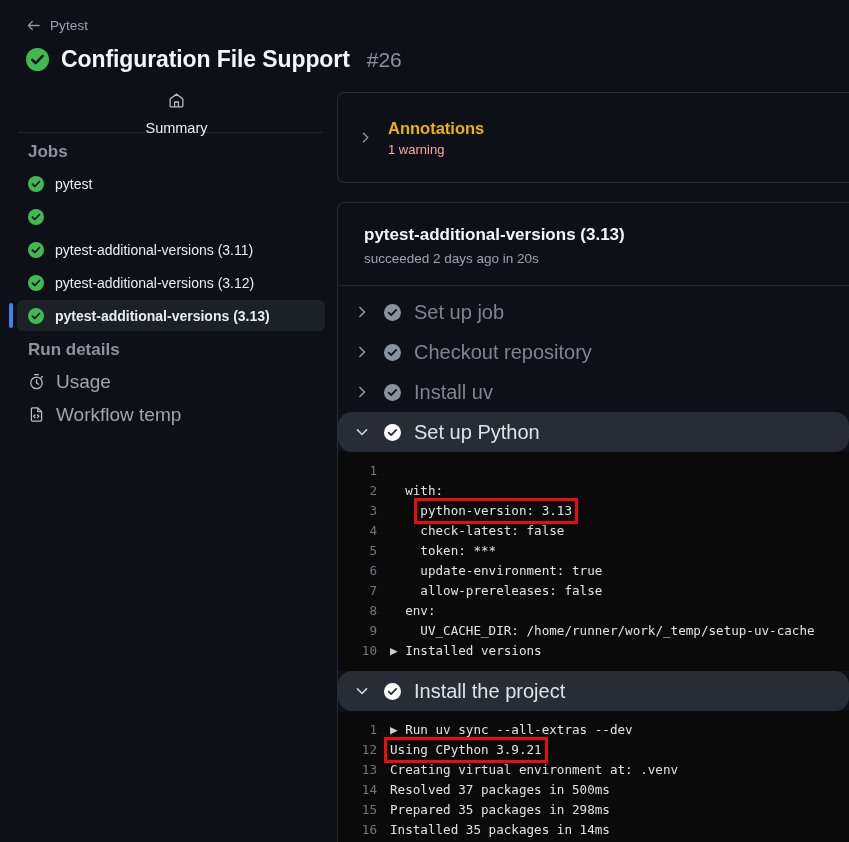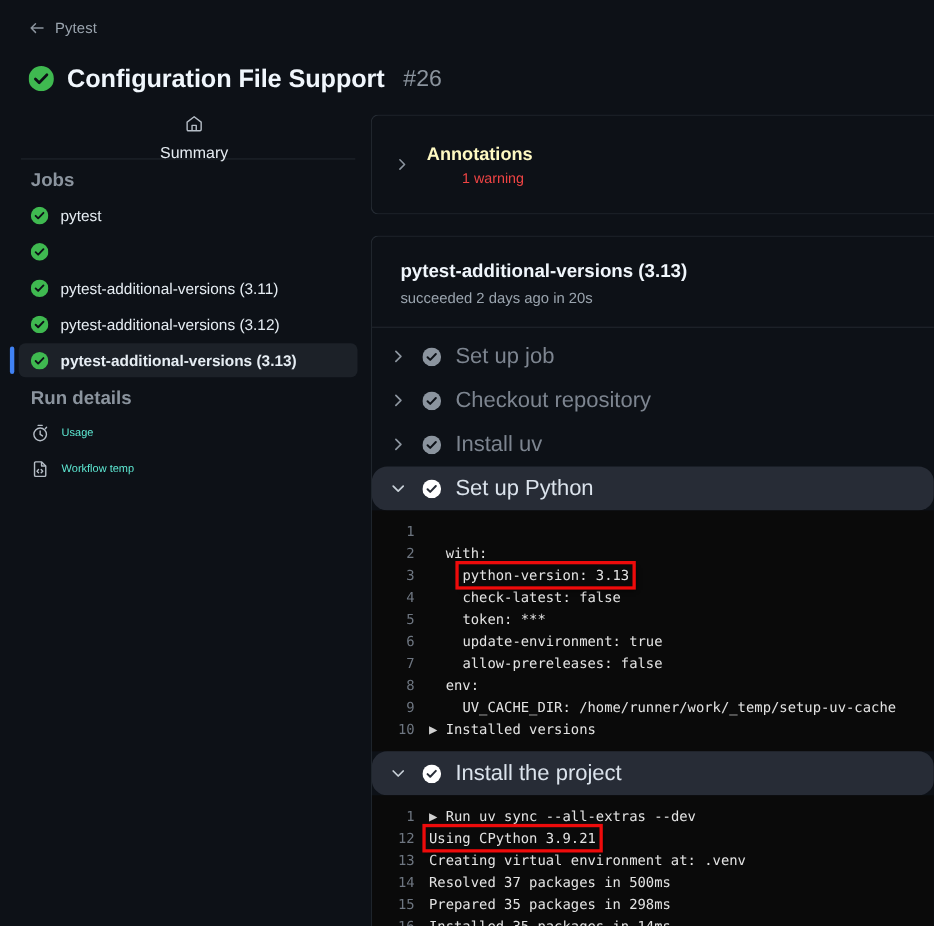--- a/index.html
+++ b/index.html
@@ -10,21 +10,21 @@
     overflow: hidden;
   }
   body { position: relative; color: #e6edf3; }
 
   
   .page-header { padding: 14px 0 0 26px; }
   .back-row { display: flex; align-items: center; gap: 9px; height: 22px; }
   .back-arrow { width: 15px; height: 15px; flex: none; color: #8b949e; }
   .back-label { font-size: 13.5px; color: #9aa4ae; letter-spacing: .1px; }
 
-  .title-row { display: flex; align-items: center; gap: 12px; margin-top: 22px; }
+  .title-row { display: flex; align-items: center; gap: 12px; margin-top: 10px; }
   .title-check { width: 23px; height: 23px; flex: none; }
   .title-text { font-size: 23px; font-weight: 700; color: #f0f6fc; letter-spacing: -.1px; }
   .title-num { font-size: 21px; font-weight: 400; color: #8b949e; margin-left: 5px; }
 
   
   .body-wrap { display: flex; margin-top: 19px; height: 746px; }
 
   
   .sidebar { width: 337px; flex: none; padding-left: 17px; padding-right: 12px; }
   .summary-row {
@@ -55,35 +55,35 @@
   .job-check { width: 16px; height: 16px; flex: none; }
   .job-label { font-size: 14px; color: #e6edf3; white-space: nowrap; }
   .job-item.selected .job-label { font-weight: 700; }
 
   .run-row {
     display: flex; align-items: center; gap: 11px;
     height: 31px; padding-left: 11px; border-radius: 6px;
     margin-bottom: 2px; cursor: pointer;
   }
   .run-icon { width: 17px; height: 17px; flex: none; color: #b5bdc6; }
-  .run-label { font-size: 10px; color: #5eead4; }
+  .run-label { font-size: 19px; color: #a3a3a3; }
 
   
   .main { flex: 1; padding-right: 0; min-width: 0; }
 
   .panel {
     background: #0d1117; border: 1px solid #262c34;
     border-radius: 7px; border-right: none;
     border-top-right-radius: 0; border-bottom-right-radius: 0;
   }
 
   .annotations-panel { height: 91px; display: flex; align-items: center; padding-left: 21px; }
   .ann-chevron { width: 13px; height: 13px; flex: none; color: #8b949e; margin-right: 16px; }
-  .ann-title { font-size: 16.5px; font-weight: 700; color: #fef9c3; }
-  .ann-sub { font-size: 13px; color: #ef4444; margin-top: 4px; margin-left: 32px; }
+  .ann-title { font-size: 16.5px; font-weight: 700; color: #eab308; }
+  .ann-sub { font-size: 13px; color: #fca5a5; margin-top: 4px; }
 
   .job-panel { margin-top: 19px; border-bottom: none; border-bottom-left-radius: 0;
                min-height: 636px; overflow: hidden; }
   .job-head { padding: 22px 0 19px 26px; border-bottom: 1px solid #21262d; }
   .job-title { font-size: 17px; font-weight: 700; color: #f0f6fc; }
   .job-status { font-size: 13.5px; color: #9aa4ae; margin-top: 6px; }
 
   .steps { padding-top: 6px; }
 
   .step-row {

